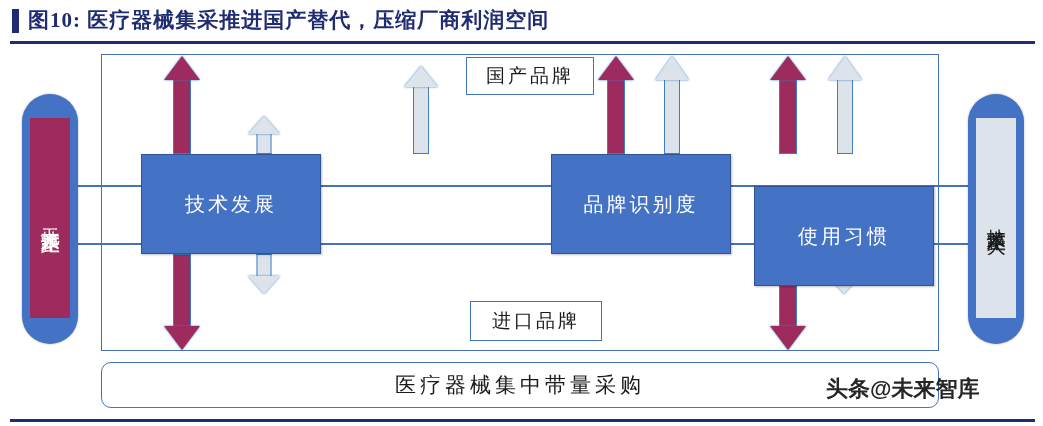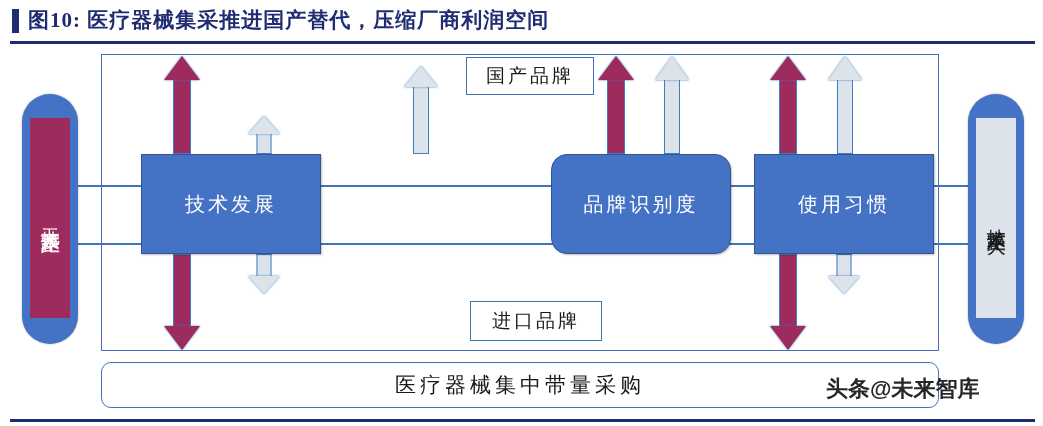--- a/index.html
+++ b/index.html
@@ -179,33 +179,33 @@
     <div class="arrow down" style="left:248px;top:210px;width:32px;height:40px;">
       <div class="shaft" style="width:15px;height:22px;background:#dde3ea;border:1.5px solid #3f7fc1;border-bottom:none;"></div>
       <div class="head" style="border-left:16px solid transparent;border-right:16px solid transparent;border-top:18px solid #dde3ea;filter:drop-shadow(0 0 .8px #3f7fc1);"></div>
     </div>
 
     <div class="arrow up" style="left:404px;top:22px;width:34px;height:88px;">
       <div class="shaft" style="width:16px;height:68px;background:#dde3ea;border:1.5px solid #3f7fc1;border-top:none;"></div>
       <div class="head" style="border-left:17px solid transparent;border-right:17px solid transparent;border-bottom:21px solid #dde3ea;filter:drop-shadow(0 0 .8px #3f7fc1);"></div>
     </div>
 
-    <div class="mbox" style="left:551px;width:180px;border-radius:16px;">
+    <div class="mbox" style="left:551px;width:180px;">
       <span>品牌识别度</span>
     </div>
     <div class="arrow up" style="left:598px;top:12px;width:36px;height:98px;">
       <div class="shaft" style="width:18px;height:78px;background:#9d2b5e;border:1.5px solid #3f7fc1;border-top:none;"></div>
       <div class="head" style="border-left:18px solid transparent;border-right:18px solid transparent;border-bottom:24px solid #9d2b5e;filter:drop-shadow(0 0 .8px #3f7fc1);"></div>
     </div>
     <div class="arrow up" style="left:655px;top:12px;width:34px;height:98px;">
       <div class="shaft" style="width:16px;height:78px;background:#dde3ea;border:1.5px solid #3f7fc1;border-top:none;"></div>
       <div class="head" style="border-left:17px solid transparent;border-right:17px solid transparent;border-bottom:24px solid #dde3ea;filter:drop-shadow(0 0 .8px #3f7fc1);"></div>
     </div>
 
-    <div class="mbox" style="left:754px;width:180px;">
+    <div class="mbox" style="left:754px;width:180px;margin-top:32px;">
       <span>使用习惯</span>
     </div>
     <div class="arrow up" style="left:770px;top:12px;width:36px;height:98px;">
       <div class="shaft" style="width:18px;height:78px;background:#9d2b5e;border:1.5px solid #3f7fc1;border-top:none;"></div>
       <div class="head" style="border-left:18px solid transparent;border-right:18px solid transparent;border-bottom:24px solid #9d2b5e;filter:drop-shadow(0 0 .8px #3f7fc1);"></div>
     </div>
     <div class="arrow up" style="left:828px;top:12px;width:34px;height:98px;">
       <div class="shaft" style="width:16px;height:78px;background:#dde3ea;border:1.5px solid #3f7fc1;border-top:none;"></div>
       <div class="head" style="border-left:17px solid transparent;border-right:17px solid transparent;border-bottom:24px solid #dde3ea;filter:drop-shadow(0 0 .8px #3f7fc1);"></div>
     </div>

